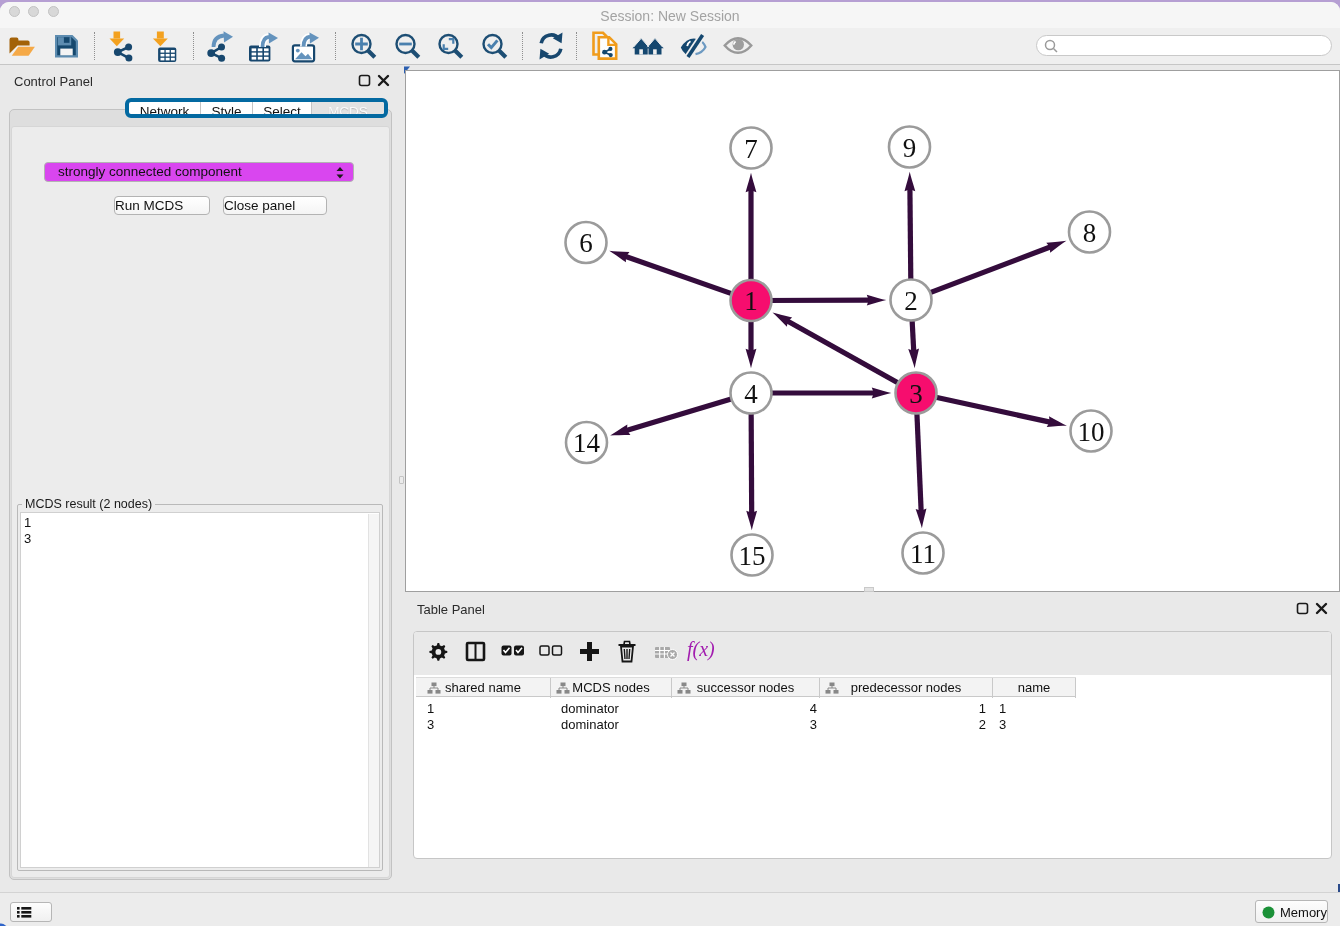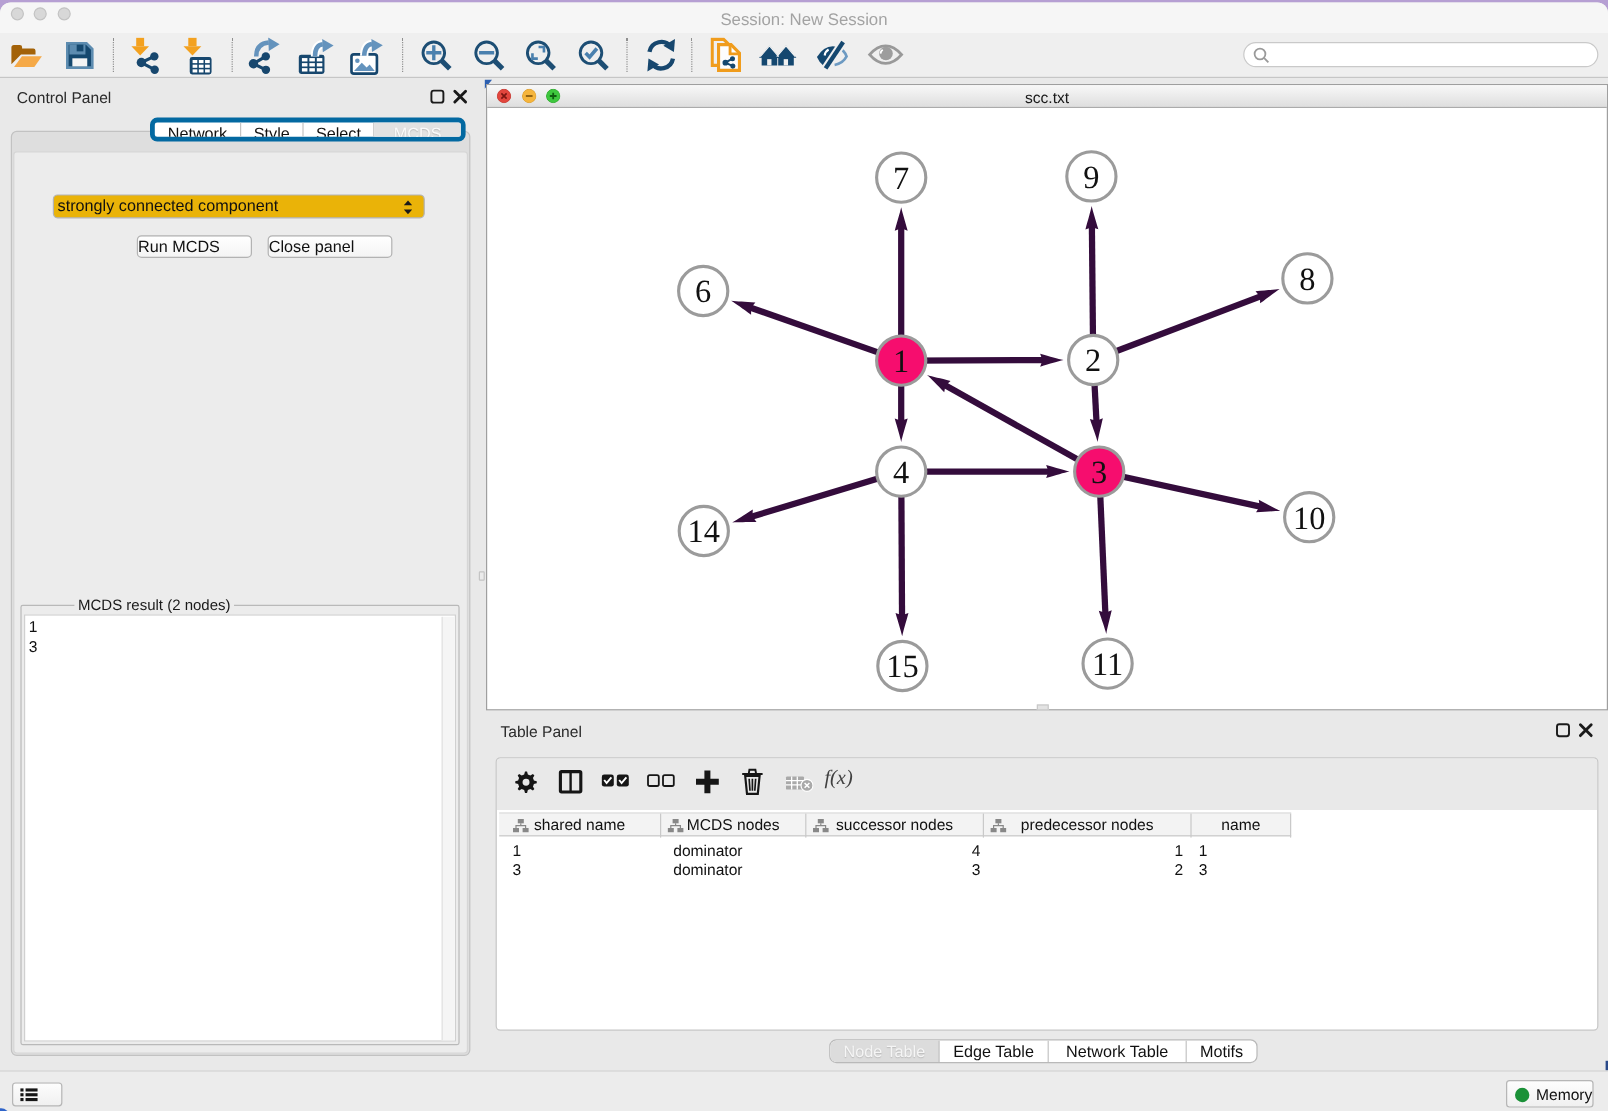--- a/index.html
+++ b/index.html
@@ -31,29 +31,29 @@
   background:#ececec; border:1px solid #d6d6d6; border-radius:3px; }
 #cp-tabs { position:absolute; left:78px; top:96px; width:263px; height:20px;
   display:flex; background:#fff; border:4px solid #0369a1; border-radius:6px;
   overflow:hidden; font-size:13.5px;margin-left:47px; }
 #cp-tabs .tab { border-right:1px solid #c4c4c4; text-align:center;
   line-height:19px; color:#111; }
 #cp-tabs .tab.sel { background:#e2e2e2; color:#fbfbfb; text-shadow:0 1px 1px #b5b5b5; border-right:none; }
 #opt-label { position:absolute; left:0; top:138px; width:401px; text-align:center;
   font-size:13.5px; color:#1a1a1a; }
 #opt-select { position:absolute; left:44px; top:160px; width:310px; height:20px;
-  background:#eab308; border:1px solid #b3b3b3; border-radius:4px;
-  font-size:13.5px; color:#111; line-height:18px; padding-left:3px; }
+  background:#d946ef; border:1px solid #b3b3b3; border-radius:4px;
+  font-size:13.5px; color:#111; line-height:18px; padding-left:13px; }
 .btn { position:absolute; height:19px; background:linear-gradient(#ffffff,#f4f4f4);
   border:1px solid #b3b3b3; border-radius:4px; text-align:left;
   font-size:13.5px; color:#111; line-height:17px;margin-left:20px; }
 #fieldset { position:absolute; left:17px; top:502px; width:366px; height:367px;
   border:1px solid #b9b9b9; border-radius:2px; }
 #legend { position:absolute; left:22px; top:495px; background:#ececec;
-  padding:0 3px; font-size:12.5px; color:#1a1a1a;margin-left:40px; }
+  padding:0 3px; font-size:12.5px; color:#1a1a1a; }
 #resultbox { position:absolute; left:20px; top:510px; width:360px; height:356px;
   background:#fff; border:1px solid #d0d0d0; font-size:13px; color:#111;
   line-height:16px; padding:2px 0 0 3px; }
 #vsb { position:absolute; left:347px; top:1px; width:11px; height:353px;
   background:#f5f5f5; border-left:1px solid #e2e2e2; }
 
 #netwin { position:absolute; left:405px; top:68px; width:935px; height:522px;
   border:1px solid #9f9f9f; background:#fff; }
 #nettitle { position:absolute; left:0; top:0; width:933px; height:19px;
   background:linear-gradient(#f8f8f8,#dedede); border-bottom:1px solid #ababab; }
@@ -261,35 +261,20 @@
   <div class="btn" style="left:94px;top:194px;width:96px;">Run MCDS</div>
   <div class="btn" style="left:203px;top:194px;width:104px;">Close panel</div>
   <div id="fieldset"></div>
   <div id="legend">MCDS result (2 nodes)</div>
   <div id="resultbox">1<br>3<div id="vsb"></div></div>
 
   <svg class="abs" style="left:403px;top:63px;" width="10" height="10">
     <path d="M1,1.5 L7,1.5 L1,9 Z" fill="#2c5fb0"></path>
   </svg>
   <div id="netwin">
-    <div id="nettitle">
-      <div class="t">scc.txt</div>
-      <svg class="tl" style="left:8px;">
-          <circle cx="6" cy="6" r="5.7" fill="#e2463d" stroke="#c73a32" stroke-width="0.8"></circle>
-          <path d="M3.8,3.8 L8.2,8.2 M8.2,3.8 L3.8,8.2" stroke="#7c1611" stroke-width="1.4"></path>
-        </svg>
-      <svg class="tl" style="left:28.5px;">
-          <circle cx="6" cy="6" r="5.7" fill="#f6b53c" stroke="#dd9f2f" stroke-width="0.8"></circle>
-          <path d="M3.2,6 L8.8,6" stroke="#936413" stroke-width="1.5"></path>
-        </svg>
-      <svg class="tl" style="left:49px;">
-          <circle cx="6" cy="6" r="5.7" fill="#3ec73e" stroke="#2ea92e" stroke-width="0.8"></circle>
-          <path d="M3.2,6 L8.8,6 M6,3.2 L6,8.8" stroke="#0e5d10" stroke-width="1.5"></path>
-        </svg>
-    </div>
     <svg id="graph" width="933" height="503">
       <defs>
         <path id="ah" d="M-19.5,-5.4 C-11,-3 -5,-1.1 0,0 C-5,1.1 -11,3 -19.5,5.4 L-17.6,0 Z" fill="#340c3c"></path>
       </defs>
       <g stroke="#340c3c" stroke-width="5.2">
         <line x1="344.0" y1="200.9" x2="344.0" y2="97.7"></line>
         <line x1="335.9" y1="206.6" x2="217.4" y2="165.0"></line>
         <line x1="352.6" y1="209.5" x2="463.3" y2="209.1"></line>
         <line x1="344.0" y1="218.1" x2="344.0" y2="261.3"></line>
         <line x1="503.9" y1="200.4" x2="502.9" y2="96.7"></line>
@@ -382,21 +367,21 @@
         <line x1="1.5" y1="5" x2="18.5" y2="5" stroke="#161616" stroke-width="1.8"></line>
         <path d="M7,4.5 L7.5,1.5 L12.5,1.5 L13,4.5" fill="none" stroke="#161616" stroke-width="1.6"></path>
         <path d="M7.3,9 L8,19 M10,9 L10,19 M12.7,9 L12,19" stroke="#161616" stroke-width="1.4"></path>
       </svg>
       <svg class="abs" style="left:240px;top:13px;" width="24" height="15" viewBox="0 0 24 15">
         <rect x="1" y="2" width="15" height="11" rx="1" fill="#a9a9a9"></rect>
         <path d="M1,5.5 H16 M1,9 H16 M5.7,2 V13 M10.4,2 V13" stroke="#fff" stroke-width="1.1"></path>
         <circle cx="18.5" cy="9.5" r="5" fill="#a9a9a9" stroke="#fff" stroke-width="1"></circle>
         <path d="M16.5,7.5 L20.5,11.5 M20.5,7.5 L16.5,11.5" stroke="#fff" stroke-width="1.3"></path>
       </svg>
-      <div class="abs" style="left:273px;top:6px;font-family:'Liberation Serif',serif;font-style:italic;font-size:17px;color:#404040;">f(x)</div>
+      <div class="abs" style="left:273px;top:6px;font-family:'Liberation Serif',serif;font-style:italic;font-size:20px;color:#a21caf;">f(x)</div>
     </div>
     <div id="tp-header">
       <div class="hcell" style="left:0;width:135px;">shared name</div>
       <div class="hcell" style="left:135px;width:121px;">MCDS nodes</div>
       <div class="hcell" style="left:256px;width:148px;">successor nodes</div>
       <div class="hcell" style="left:404px;width:173px;">predecessor nodes</div>
       <div class="hcell" style="left:577px;width:83px;">name</div>
       <svg class="abs hicon" style="left:11px;top:4px;">
           <use href="#treeic"></use>
         </svg>
@@ -425,26 +410,20 @@
     <div class="trow" style="left:258px;top:69px;width:145px;text-align:right;">4</div>
     <div class="trow" style="left:406px;top:69px;width:166px;text-align:right;">1</div>
     <div class="trow" style="left:585px;top:69px;">1</div>
     <div class="trow" style="left:13px;top:85px;">3</div>
     <div class="trow" style="left:147px;top:85px;">dominator</div>
     <div class="trow" style="left:258px;top:85px;width:145px;text-align:right;">3</div>
     <div class="trow" style="left:406px;top:85px;width:166px;text-align:right;">2</div>
     <div class="trow" style="left:585px;top:85px;">3</div>
   </div>
 
-  <div id="btabs">
-    <div class="tab sel" style="width:91px;">Node Table</div>
-    <div class="tab" style="width:91px;">Edge Table</div>
-    <div class="tab" style="width:115px;">Network Table</div>
-    <div class="tab" style="width:58px; border-right:none;">Motifs</div>
-  </div>
 
   <div class="abs" style="left:1338px;top:882px;width:2px;height:44px;background:#2a4a8a;"></div>
   <svg class="abs" style="left:1331px;top:917px;" width="9" height="9">
     <circle cx="9" cy="10" r="7" fill="#3f6cb8"></circle>
   </svg>
   <div id="statusbar">
     <div class="sbtn" style="left:10px;top:9px;width:28px;height:20px;">
       <svg width="26" height="18" style="position:absolute;left:0;top:0;">
         <g fill="#161616">
           <rect x="6" y="4" width="2.6" height="2.6"></rect>

